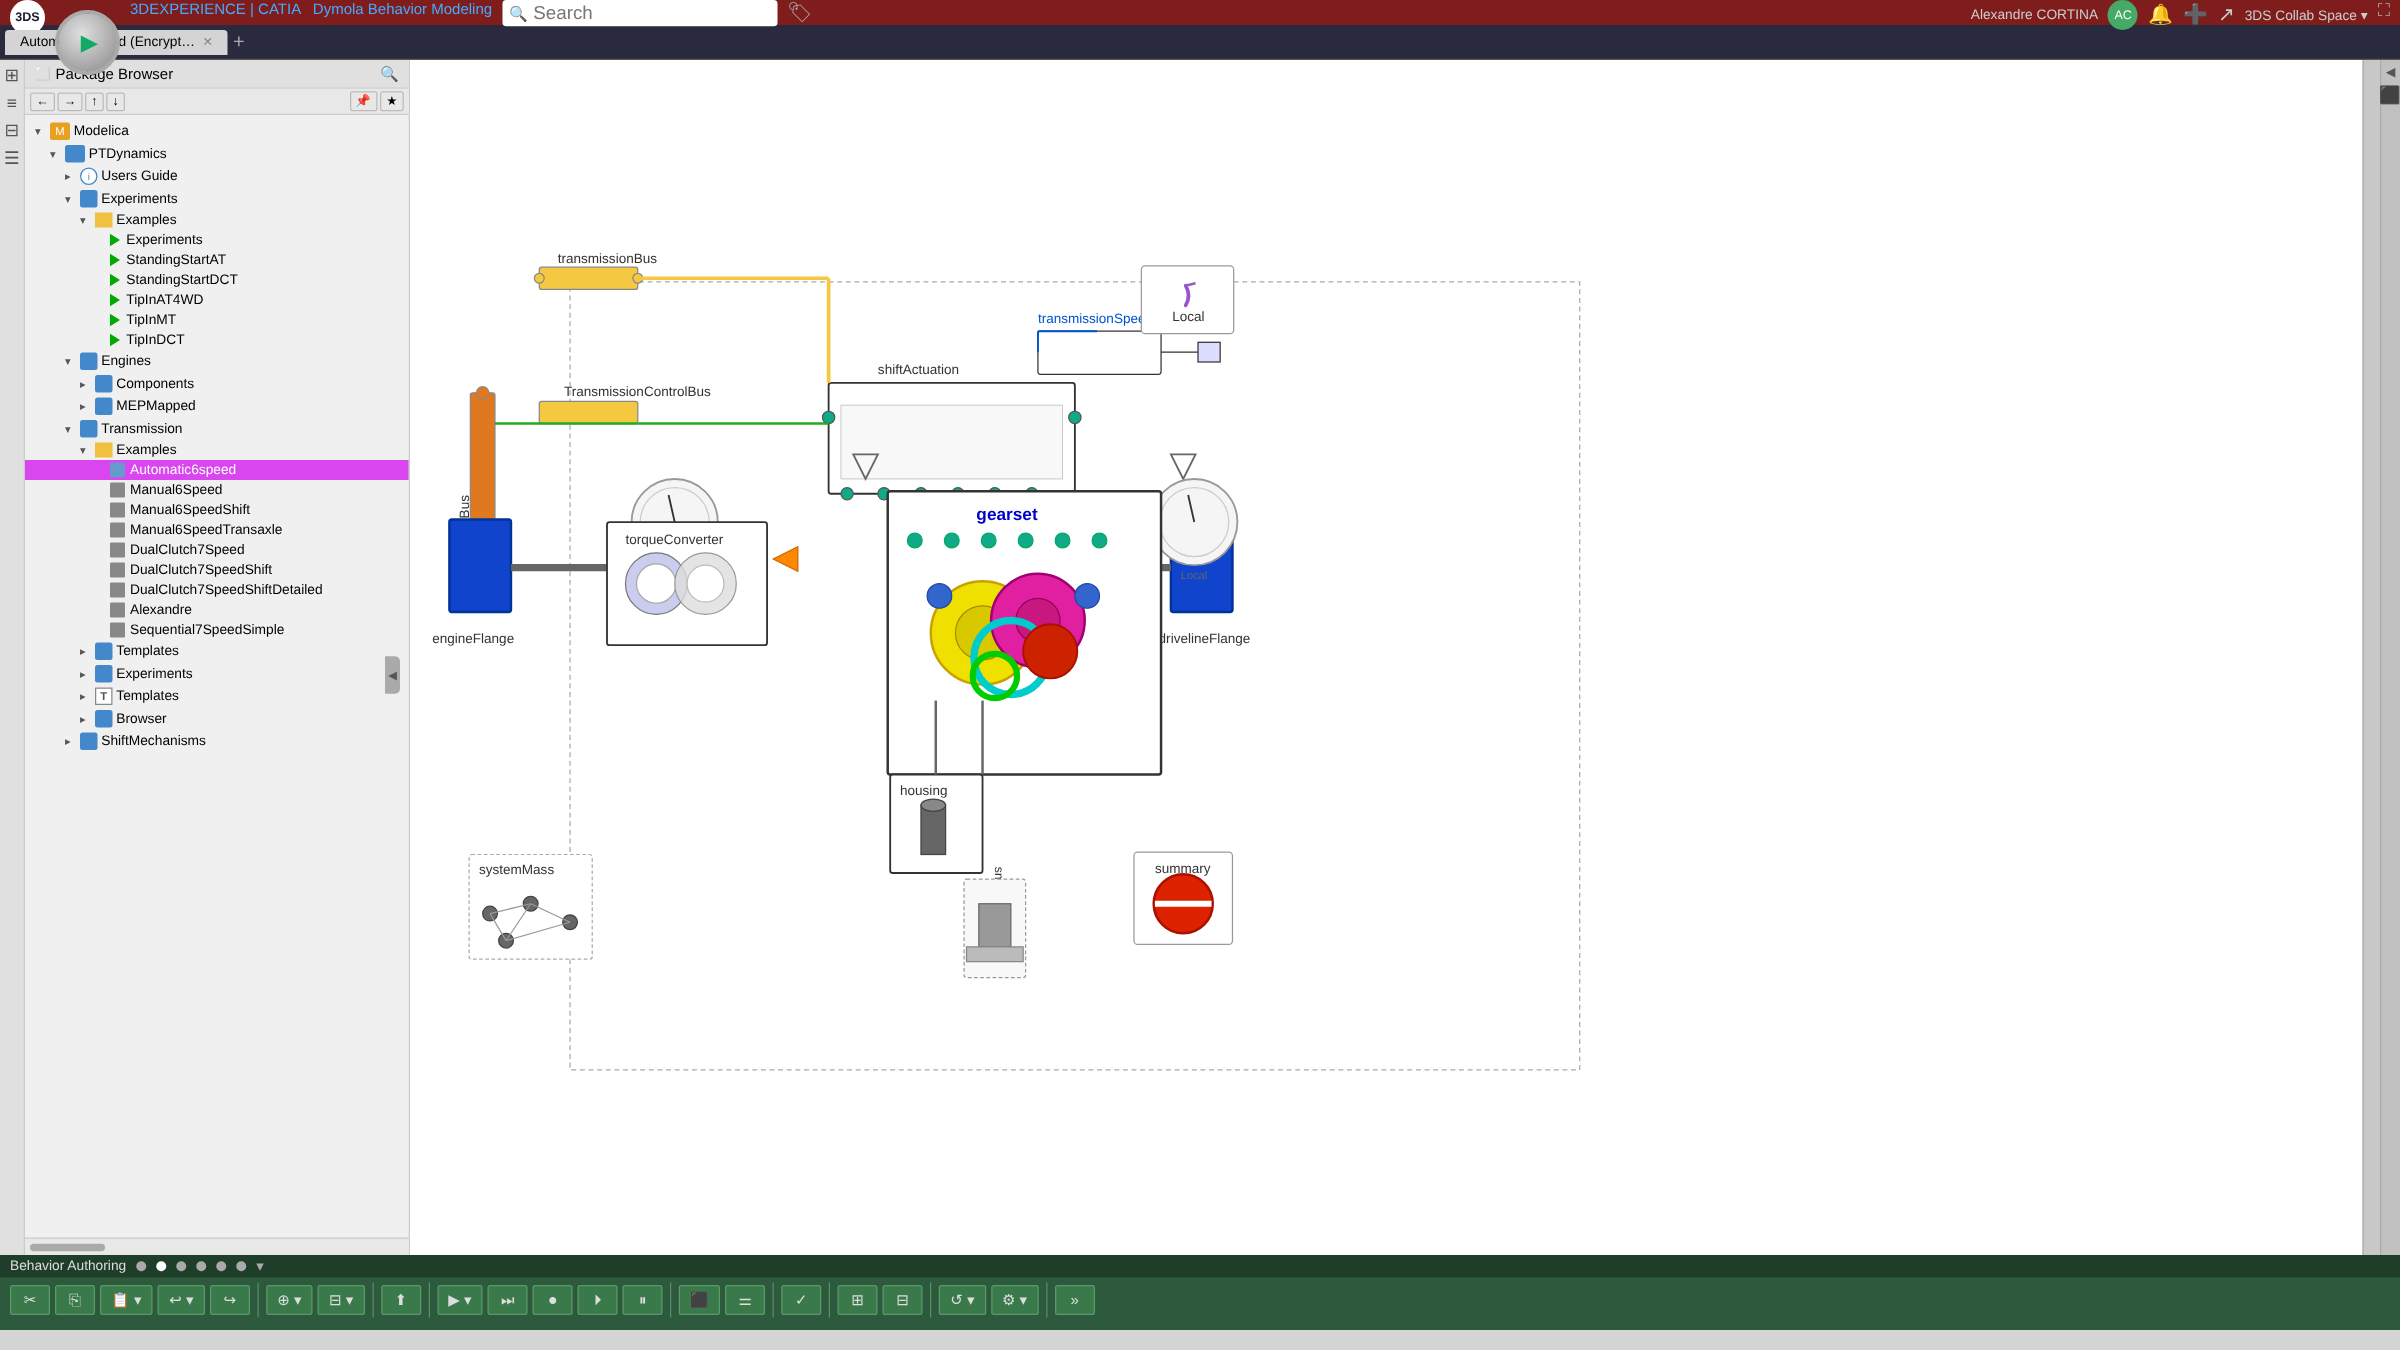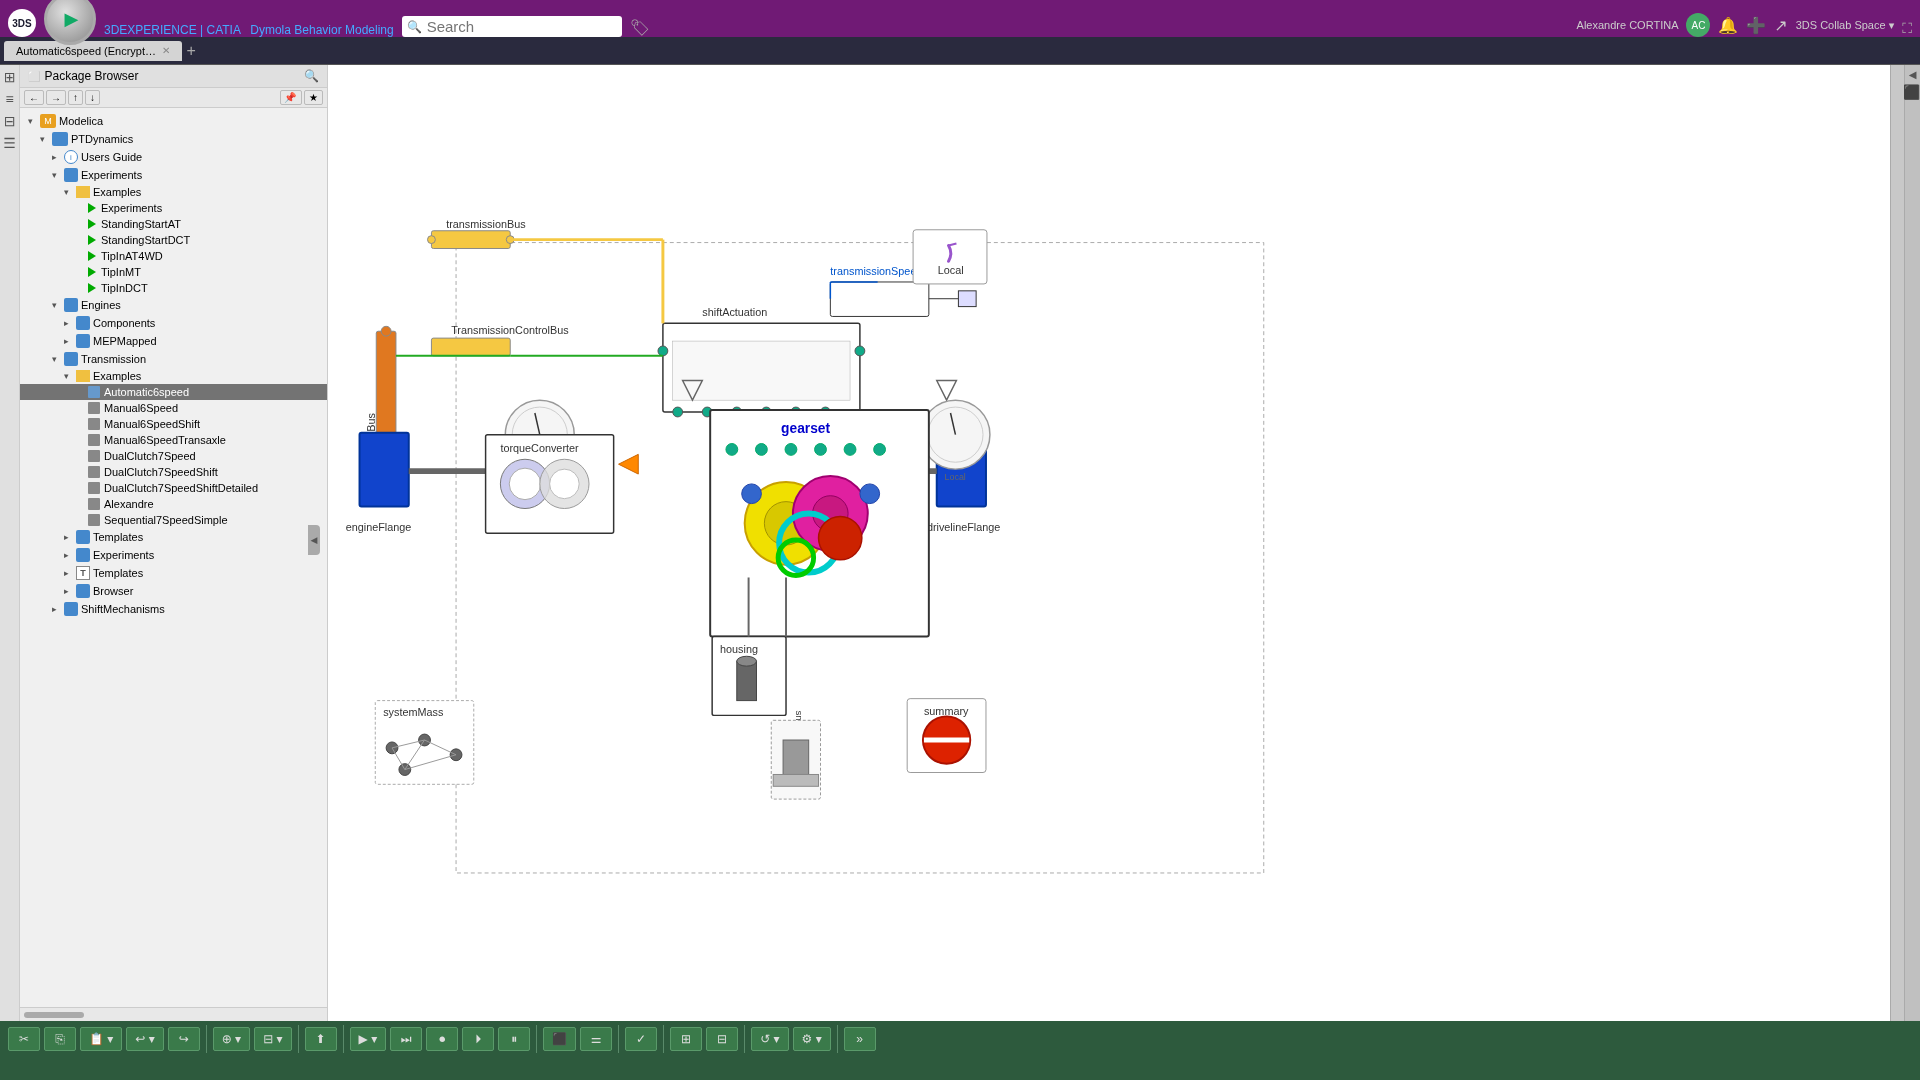--- a/index.html
+++ b/index.html
@@ -1,20 +1,20 @@
 <!DOCTYPE html>
 <html><head>
   <meta charset="utf-8">
   <style>
     * { box-sizing: border-box; margin: 0; padding: 0; }
     body { font-family: 'Segoe UI', Arial, sans-serif; font-size: 12px; background: #d4d4d4; overflow: hidden; width: 1920px; height: 1080px; }
 
     
     #topbar {
-      display: flex; align-items: flex-end; background: #701a75; height: 37px; padding: 0 8px; gap: 8px;
+      display: flex; align-items: flex-start; background: #7f1d1d; height: 20px; padding: 0 8px; gap: 8px;
     }
     #topbar .logo { width: 28px; height: 28px; background: #fff; border-radius: 50%; display: flex; align-items: center; justify-content: center; font-weight: bold; font-size: 10px; color: #1a1a2e; flex-shrink: 0; }
     #topbar .play-btn { width: 52px; height: 52px; border-radius: 50%; background: radial-gradient(circle at 40% 35%, #e0e0e0, #888); border: 3px solid #aaa; display: flex; align-items: center; justify-content: center; position: relative; top: 8px; flex-shrink: 0; }
     #topbar .play-btn::after { content: '▶'; color: #1a6; font-size: 18px; margin-left: 3px; }
     #topbar .brand { color: #ccc; font-size: 12px; white-space: nowrap; }
     #topbar .brand span { color: #4af; }
     #topbar .search-box { display: flex; align-items: center; background: #fff; border-radius: 3px; padding: 2px 6px; flex: 0 0 220px; gap: 4px; }
     #topbar .search-box input { border: none; outline: none; font-size: 15px; width: 160px; }
     #topbar .search-box .si { color: #888; }
     #topbar .tag-icon { color: #aaa; font-size: 16px; }
@@ -38,21 +38,21 @@
     
     #sidebar { width: 308px; background: #f0f0f0; border-right: 1px solid #ccc; display: flex; flex-direction: column; flex-shrink: 0; }
     #sidebar-header { background: #e0e0e0; padding: 4px 8px; display: flex; align-items: center; justify-content: space-between; border-bottom: 1px solid #ccc; }
     #sidebar-header .icons { display: flex; gap: 4px; color: #666; }
 
     #tree-toolbar { display: flex; align-items: center; padding: 2px 4px; gap: 2px; background: #e8e8e8; border-bottom: 1px solid #ccc; }
     #tree-toolbar button { background: none; border: 1px solid #bbb; padding: 1px 4px; cursor: pointer; font-size: 10px; border-radius: 2px; }
 
     #tree { flex: 1; overflow-y: auto; padding: 4px 0; font-size: 11px; }
     .tree-item { display: flex; align-items: center; padding: 2px 4px; cursor: pointer; user-select: none; white-space: nowrap; }
-    .tree-item.selected { background: #737373; color: #fff; }
+    .tree-item.selected { background: #d946ef; color: #fff; }
     .tree-item .indent { display: inline-block; }
     .tree-item .arrow { display: inline-block; width: 12px; font-size: 9px; color: #555; }
 
     
     .expanded::before { content: '▾'; }
     .collapsed::before { content: '▸'; }
     .leaf::before { content: ''; display: inline-block; width: 10px; }
 
     
     #canvas-area { flex: 1; background: #fff; position: relative; overflow: hidden; }
@@ -507,20 +507,30 @@
   </div>
 
   <div id="right-panel">
     <span class="rp-btn">◀</span>
     <span class="rp-btn" style="font-size:14px;">⬛</span>
   </div>
 
 </div>
 
 <div id="bottom-toolbar">
+  <div id="behavior-bar">
+    <span>Behavior Authoring</span>
+    <span class="dot"></span>
+    <span class="dot active"></span>
+    <span class="dot"></span>
+    <span class="dot"></span>
+    <span class="dot"></span>
+    <span class="dot"></span>
+    <span style="color:#aaa;font-size:12px;cursor:pointer;">▾</span>
+  </div>
   <div id="tool-buttons">
     <button class="tool-btn">✂</button>
     <button class="tool-btn">⎘</button>
     <button class="tool-btn">📋 ▾</button>
     <button class="tool-btn">↩ ▾</button>
     <button class="tool-btn">↪</button>
     <div class="tool-sep"></div>
     <button class="tool-btn">⊕ ▾</button>
     <button class="tool-btn">⊟ ▾</button>
     <div class="tool-sep"></div>

